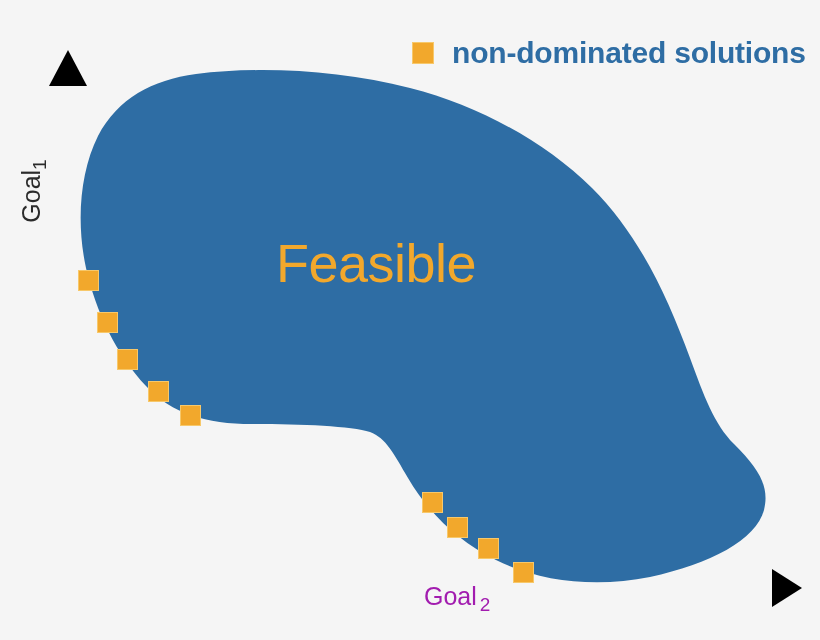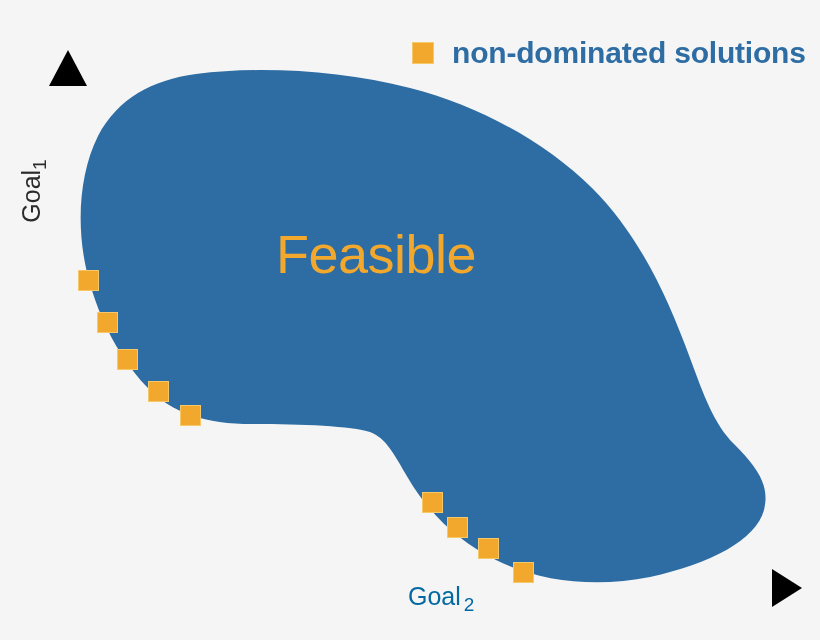--- a/index.html
+++ b/index.html
@@ -51,21 +51,21 @@
     font-size: 30px;
     color: #2e6da4;
     letter-spacing: -0.2px;
     line-height: 1;
     font-weight: bold;
   }
   
   #region-label {
     position: absolute;
     left: 276px;
-    top: 224px;
+    top: 233px;
     color: #f2a82c;
     font-size: 54px;
     line-height: 1.12;
     letter-spacing: -0.5px;
   }
   #region-label div { margin: 0; }
   
   #ylabel {
     position: absolute;
     left: -6px;
@@ -73,23 +73,23 @@
     width: 80px;
     text-align: center;
     transform: rotate(-90deg);
     transform-origin: center center;
     color: #2b2b2b;
     font-size: 25px;
     line-height: 1;
   }
   #xlabel {
     position: absolute;
-    left: 408px;
+    left: 424px;
     top: 584px;
-    color: #0369a1;
+    color: #a21caf;
     font-size: 25px;
     line-height: 1;
   }
   .sub {
     font-size: 19px;
     vertical-align: sub;
   }
   .sub-spaced {
     font-size: 19px;
     vertical-align: sub;

